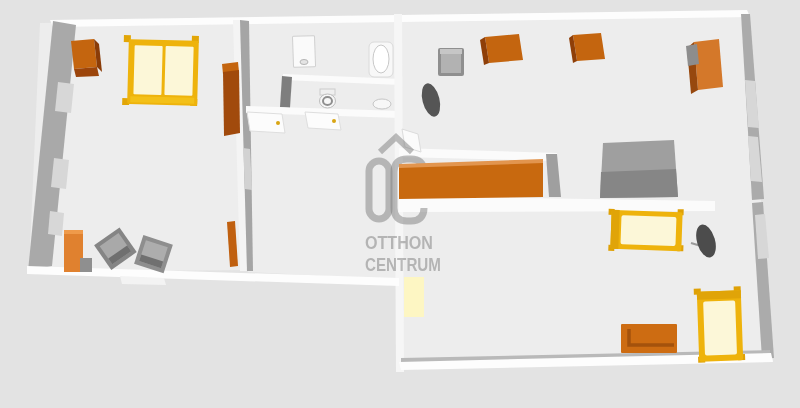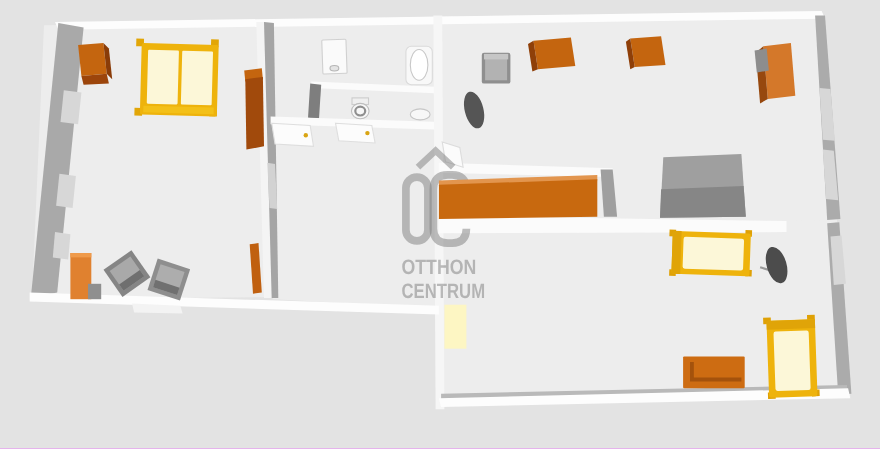--- a/index.html
+++ b/index.html
@@ -1,16 +1,16 @@
 <!DOCTYPE html>
 <html><head>
 <meta charset="utf-8">
 <style>
   html,body{margin:0;padding:0;background:#ffffff;}
-  #stage{position:relative;width:800px;height:408px;overflow:hidden;background:#d946ef;}
+  #stage{position:relative;width:800px;height:408px;overflow:hidden;background:#fde047;}
   #stage svg{position:absolute;left:0;top:0;width:100%;height:100%;display:block;}
   svg text{font-family:"Liberation Sans","DejaVu Sans",sans-serif;}
 </style>
 </head>
 <body>
 
 <div id="stage">
   <svg xmlns="http://www.w3.org/2000/svg" viewBox="0 0 800 408">
       <rect x="0" y="0" width="800" height="408" fill="#e3e3e3"></rect>
       <polygon points="40,23 243,20 248,270 29,272" fill="#ededed"></polygon>

